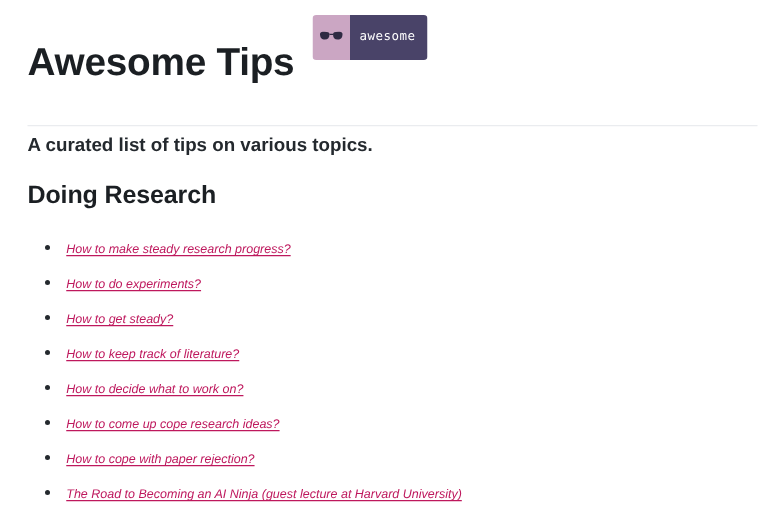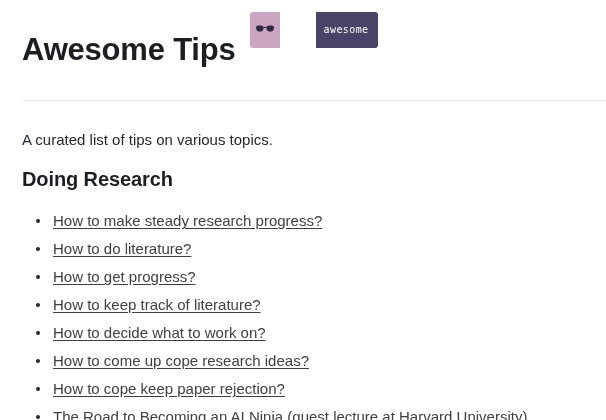--- a/index.html
+++ b/index.html
@@ -38,21 +38,20 @@
 
   
   .awesome-badge {
     display: inline-flex;
     align-items: stretch;
     height: 36px;
     margin-left: 14px;
     border-radius: 3px;
     overflow: hidden;
     flex: 0 0 auto;
-    gap: 36px;
   }
   .badge-left {
     background: #cba6c3;
     width: 30px;
     display: flex;
     align-items: center;
     justify-content: center;
   }
   .badge-left svg { display: block; }
   .badge-right {
@@ -81,21 +80,22 @@
   }
   .divider-wrap {
     padding-left: 22px;
   }
 
   
   .subtitle {
     font-size: 15px;
     line-height: 1.5;
     color: #24292e;
-    margin-top: 28px;
+    margin-top: 5px;
+    font-weight: bold;
   }
 
   .section-heading {
     font-size: 20px;
     font-weight: 600;
     color: #1b1f23;
     letter-spacing: -0.1px;
   }
 
   
@@ -116,25 +116,26 @@
     content: "";
     position: absolute;
     left: 14px;
     top: 12px;
     width: 4px;
     height: 4px;
     border-radius: 50%;
     background: #24292e;
   }
   .tip-link {
-    color: #404040;
+    color: #be185d;
     text-decoration: underline;
     text-underline-offset: 2px;
     cursor: pointer;
-    font-size: 15px;
+    font-size: 10px;
+    font-style: italic;
   }
 </style>
 </head>
 <body>
 
 <div class="page">
 
   <div class="title-row">
     <h1 class="page-title">Awesome Tips</h1>
 
@@ -163,36 +164,36 @@
 
   <p class="subtitle">A curated list of tips on various topics.</p>
 
   <h2 class="section-heading">Doing Research</h2>
 
   <ul class="tip-list">
     <li class="tip-item">
       <a class="tip-link">How to make steady research progress?</a>
     </li>
     <li class="tip-item">
-      <a class="tip-link">How to do literature?</a>
+      <a class="tip-link">How to do experiments?</a>
     </li>
     <li class="tip-item">
-      <a class="tip-link">How to get progress?</a>
+      <a class="tip-link">How to get steady?</a>
     </li>
     <li class="tip-item">
       <a class="tip-link">How to keep track of literature?</a>
     </li>
     <li class="tip-item">
       <a class="tip-link">How to decide what to work on?</a>
     </li>
     <li class="tip-item">
       <a class="tip-link">How to come up cope research ideas?</a>
     </li>
     <li class="tip-item">
-      <a class="tip-link">How to cope keep paper rejection?</a>
+      <a class="tip-link">How to cope with paper rejection?</a>
     </li>
     <li class="tip-item">
       <a class="tip-link">The Road to Becoming an AI Ninja (guest lecture at Harvard University)</a>
     </li>
 
   </ul>
 
 </div>
 
 </body></html>

